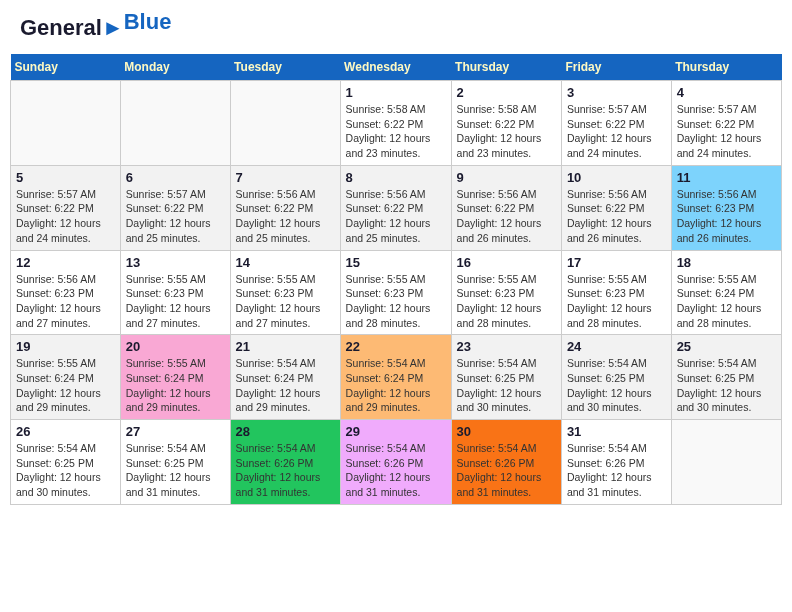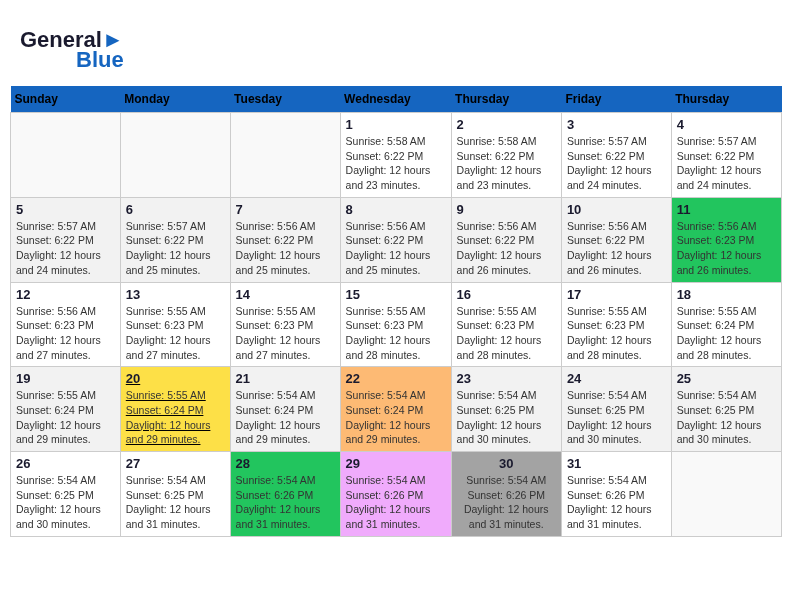--- a/index.html
+++ b/index.html
@@ -12,44 +12,43 @@
     }
     .header-area {
       display: flex;
       justify-content: space-between;
       align-items: flex-start;
       margin-bottom: 8px;
       padding: 5px 10px;
     }
     .logo {
       display: flex;
-      flex-direction: column;
-      align-items: flex-end;
-      margin-top: 12px;
+      flex-direction: row;
+      align-items: flex-start;
     }
     .title-area {
       text-align: right;
     }
     .month-title {
       font-size: 36px;
       font-weight: bold;
       color: #1a1a2e;
     }
     .location-title {
       font-size: 16px;
       color: #333;
     }
     .calendar {
       width: 100%;
       border-collapse: collapse;
       font-size: 11px;
     }
     .calendar th {
       background: #1565c0;
-      color: #000000;
+      color: #fef9c3;
       padding: 6px 4px;
       text-align: left;
       font-size: 12px;
       font-weight: bold;
     }
     .calendar td {
       border: 1px solid #ccc;
       vertical-align: top;
       padding: 4px 5px;
       width: 113px;
@@ -180,21 +179,21 @@
 Daylight: 12 hours
 and 26 minutes.</div>
         </td>
         <td style="background: rgb(242, 242, 242);">
           <span class="day-num">10</span>
           <div class="day-info" style="white-space: pre-line;">Sunrise: 5:56 AM
 Sunset: 6:22 PM
 Daylight: 12 hours
 and 26 minutes.</div>
         </td>
-        <td style="background: #22c55e;">
+        <td style="background: #7dd3fc;">
           <span class="day-num">11</span>
           <div class="day-info" style="white-space: pre-line;">Sunrise: 5:56 AM
 Sunset: 6:23 PM
 Daylight: 12 hours
 and 26 minutes.</div>
         </td>
       </tr>
       <tr>
         <td style="background: rgb(255, 255, 255);">
           <span class="day-num">12</span>
@@ -247,21 +246,21 @@
         </td>
       </tr>
       <tr>
         <td style="background: rgb(242, 242, 242);">
           <span class="day-num">19</span>
           <div class="day-info" style="white-space: pre-line;">Sunrise: 5:55 AM
 Sunset: 6:24 PM
 Daylight: 12 hours
 and 29 minutes.</div>
         </td>
-        <td style="background: #fde047; text-decoration: underline;">
+        <td style="background: #f9a8d4;">
           <span class="day-num">20</span>
           <div class="day-info" style="white-space: pre-line;">Sunrise: 5:55 AM
 Sunset: 6:24 PM
 Daylight: 12 hours
 and 29 minutes.</div>
         </td>
         <td style="background: rgb(242, 242, 242);">
           <span class="day-num">21</span>
           <div class="day-info" style="white-space: pre-line;">Sunrise: 5:54 AM
 Sunset: 6:24 PM
@@ -319,21 +318,21 @@
 Daylight: 12 hours
 and 31 minutes.</div>
         </td>
         <td style="background: #f0abfc;">
           <span class="day-num">29</span>
           <div class="day-info" style="white-space: pre-line;">Sunrise: 5:54 AM
 Sunset: 6:26 PM
 Daylight: 12 hours
 and 31 minutes.</div>
         </td>
-        <td style="background: #a3a3a3; text-align: center;">
+        <td style="background: #f97316;">
           <span class="day-num">30</span>
           <div class="day-info" style="white-space: pre-line;">Sunrise: 5:54 AM
 Sunset: 6:26 PM
 Daylight: 12 hours
 and 31 minutes.</div>
         </td>
         <td style="background: rgb(255, 255, 255);">
           <span class="day-num">31</span>
           <div class="day-info" style="white-space: pre-line;">Sunrise: 5:54 AM
 Sunset: 6:26 PM

